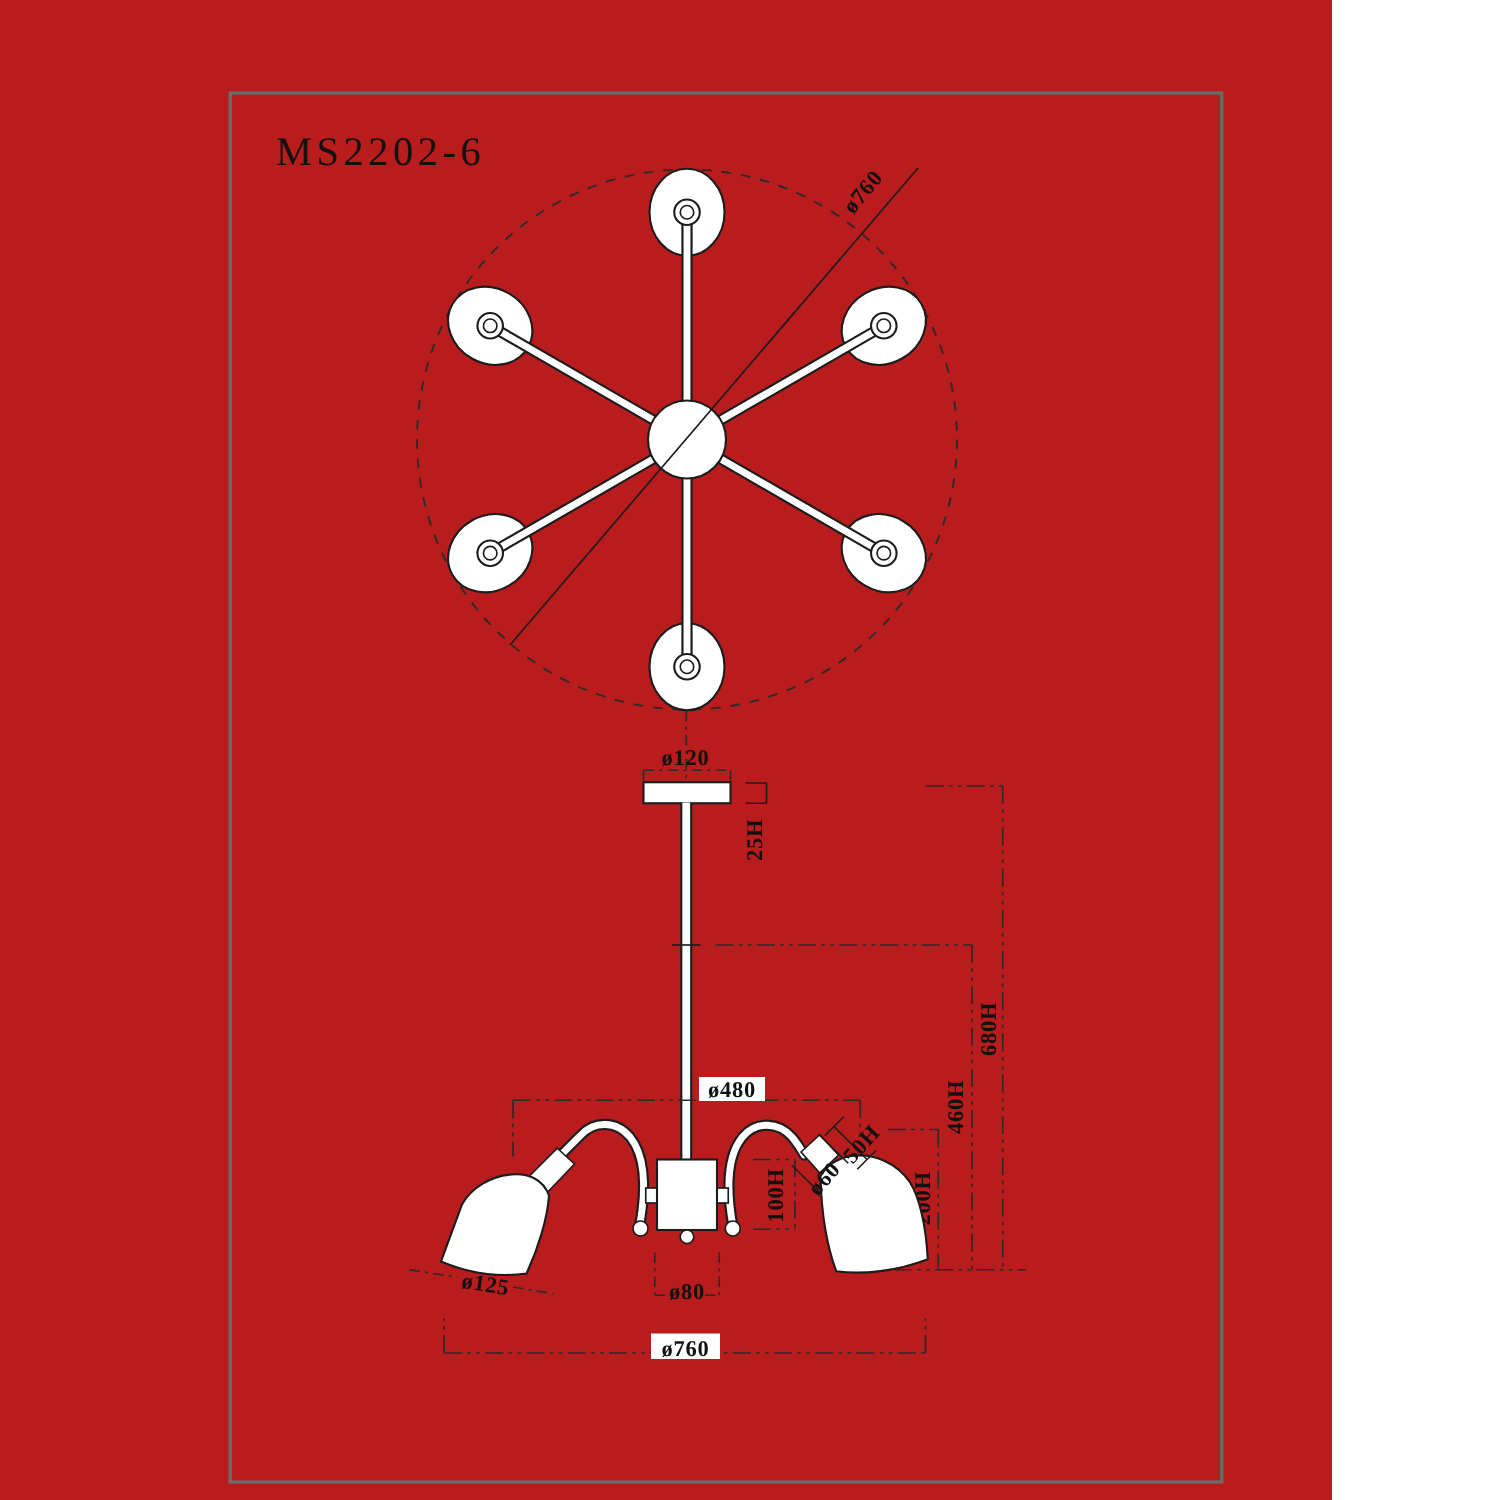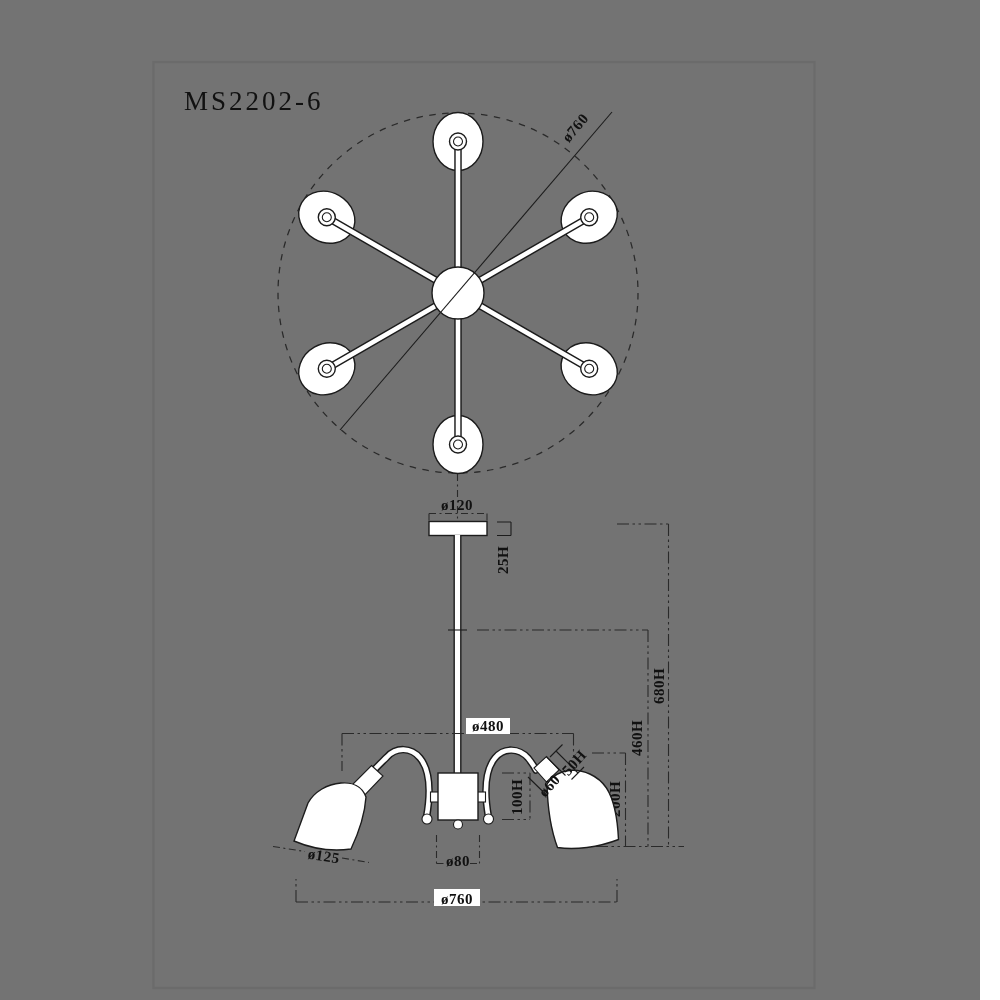--- a/index.html
+++ b/index.html
@@ -1,19 +1,19 @@
 <!DOCTYPE html>
 <html><head>
 <meta charset="utf-8">
 <style>
   html,body{margin:0;padding:0;background:#ffffff;}
   .page{
     position:relative;
-    width:980px;height:1000px;
-    background:#737373;
+    width:888px;height:1000px;
+    background:#b91c1c;
     font-family:"Liberation Serif","DejaVu Serif",serif;
   }
   svg{display:block;}
   .ln{stroke:#1c1c1c;stroke-width:1.4;fill:none;}
   .thin{stroke:#1c1c1c;stroke-width:1.1;fill:none;}
   .dim{stroke:#2a2a2a;stroke-width:1.1;fill:none;stroke-dasharray:12 3.5 2.5 3.5 2.5 3.5;}
   .dsh{stroke:#2a2a2a;stroke-width:1.1;fill:none;stroke-dasharray:7 3.5 2 3.5;}
   .wfill{fill:#ffffff;}
   .arm-b{stroke:#1c1c1c;stroke-width:7.5;fill:none;stroke-linecap:round;}
   .arm-w{stroke:#ffffff;stroke-width:4.6;fill:none;stroke-linecap:round;}

